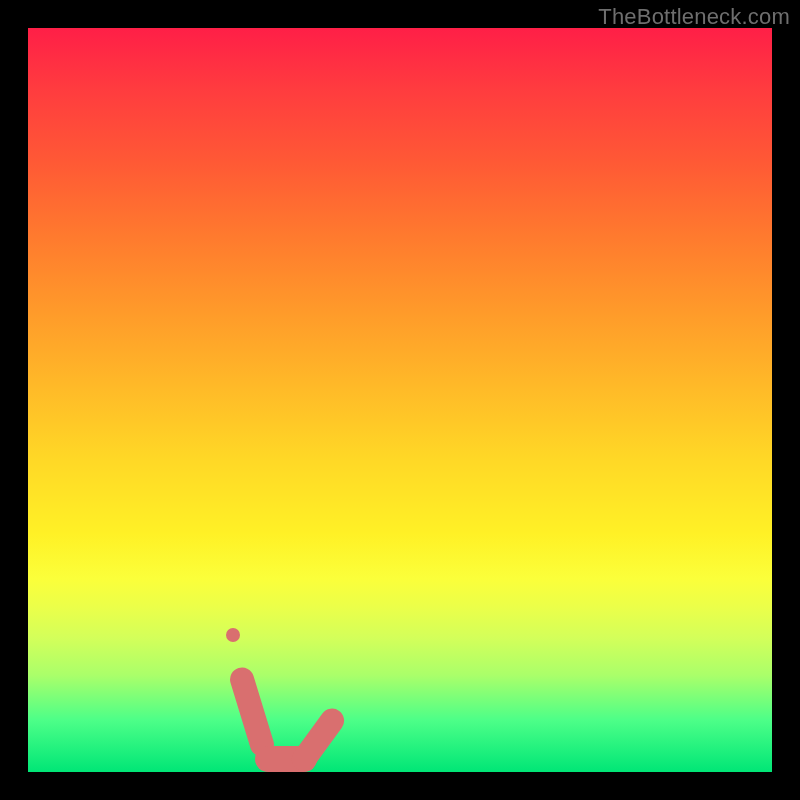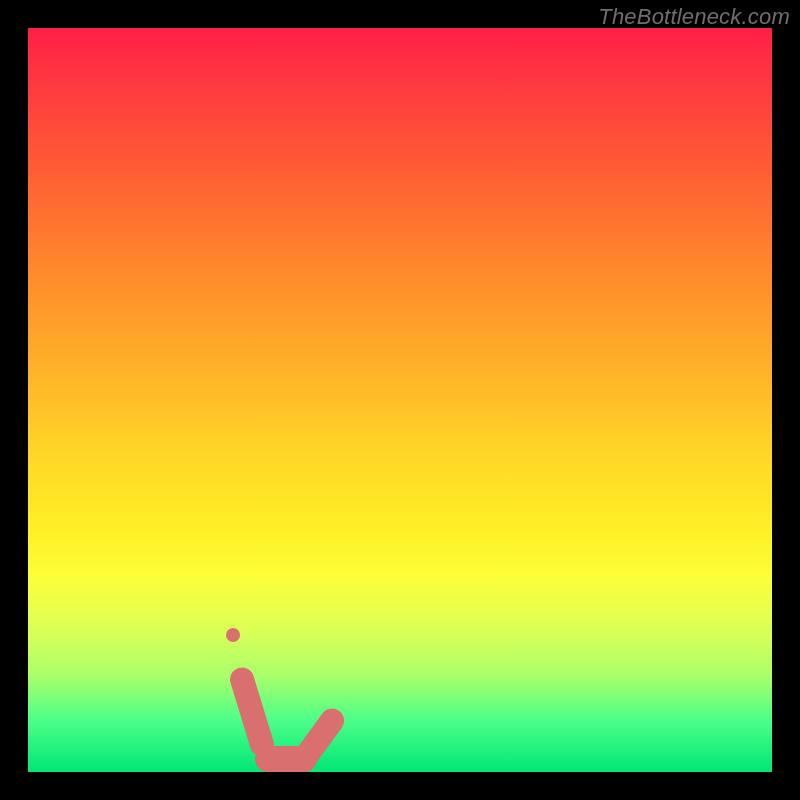--- a/index.html
+++ b/index.html
@@ -11,21 +11,20 @@
     overflow: hidden;
     font-family: Arial, Helvetica, sans-serif;
   }
   .frame {
     position: absolute;
     left: 0;
     top: 0;
     width: 800px;
     height: 800px;
     background: #000;
-    font-style: italic;
   }
   .plot {
     position: absolute;
     left: 28px;
     top: 28px;
     width: 744px;
     height: 744px;
     overflow: hidden;
   }
   .gradient {

